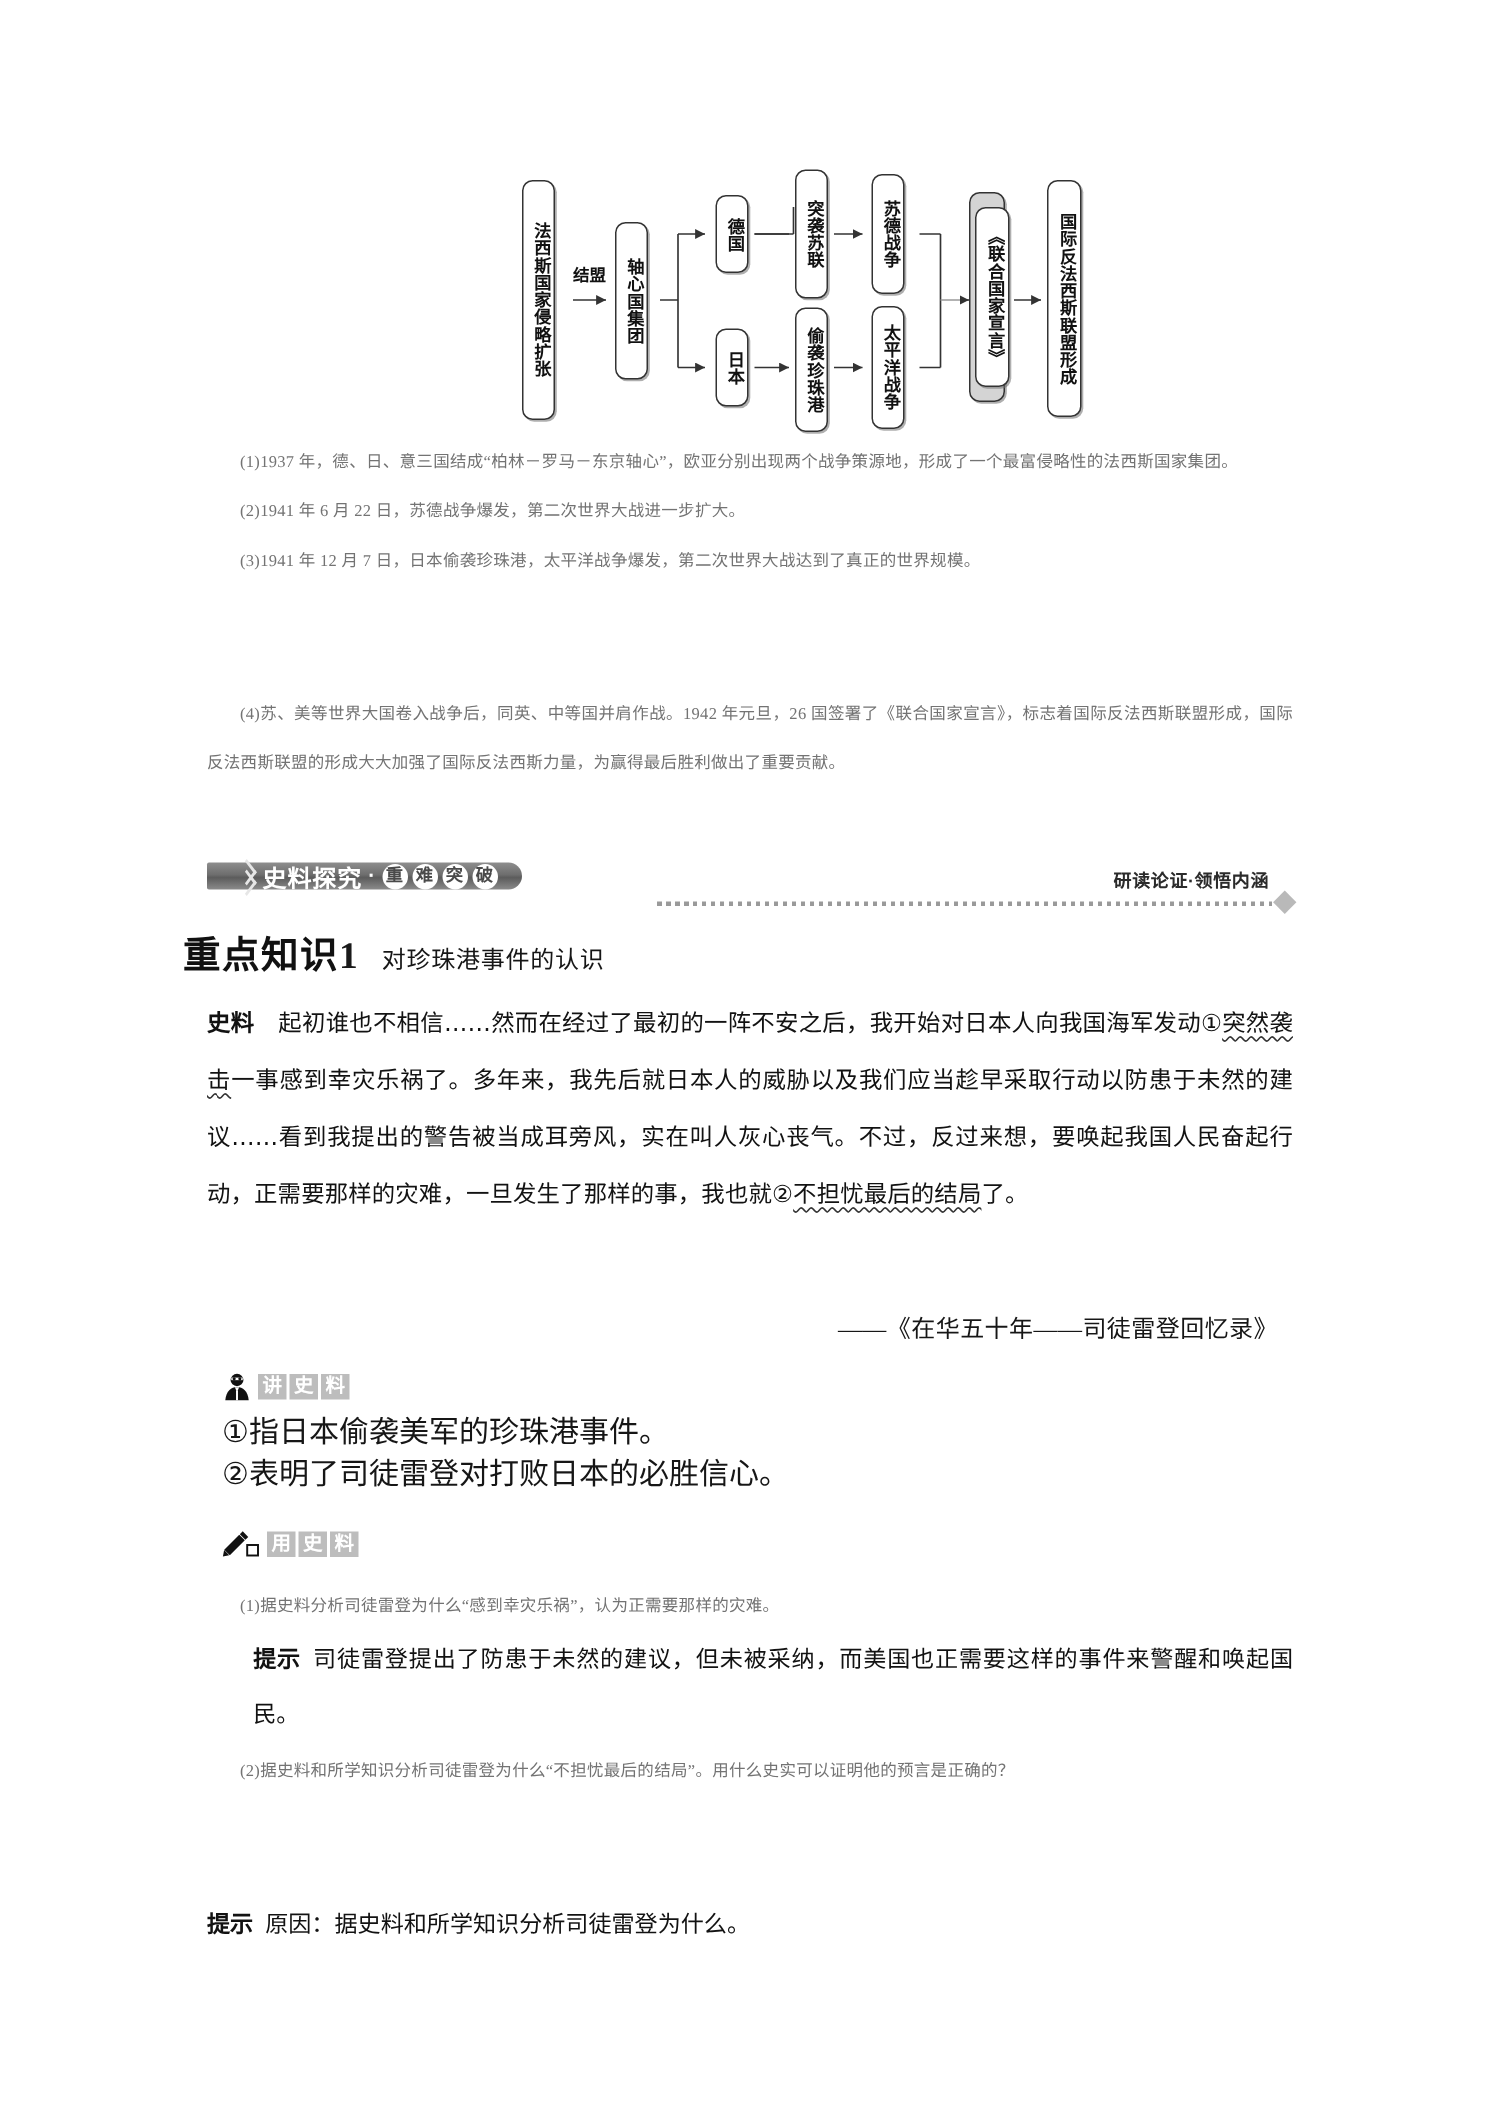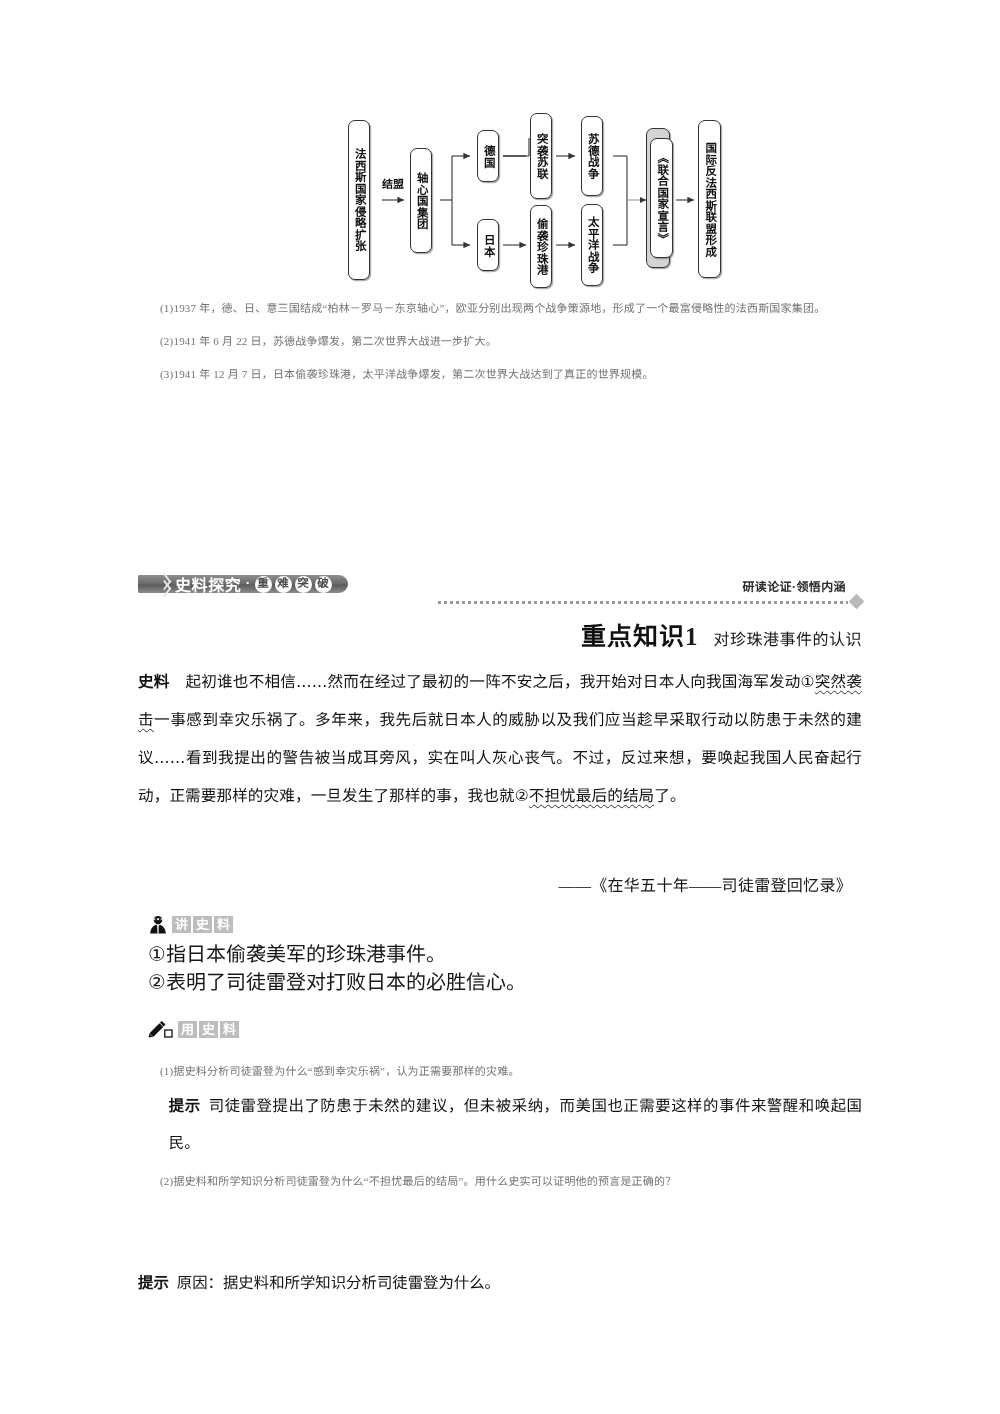--- a/index.html
+++ b/index.html
@@ -192,24 +192,24 @@
     right: 0px;
     top: 21px;
     width: 11px; height: 11px;
     background: #b9b9b9;
     transform: rotate(45deg);
   }
 
   
   .kp-head {
     position: absolute;
-    left: 138px;
+    left: 122px;
     top: 616px;
     width: 724px;
-    text-align: right;
+    text-align: left;
     white-space: nowrap;
   }
   .kp-main {
     font-family: "DejaVu Sans", "Liberation Sans", sans-serif;
     font-weight: 700;
     font-size: 25px;
     color: #111;
     letter-spacing: 1px;
   }
   .kp-num {
@@ -441,20 +441,23 @@
       <span class="vbox-text">国际反法西斯联盟形成</span>
     </div>
   </div>
 
   <div class="sec-a">
     <p class="songti p-indent" style="margin:0;">(1)1937 年，德、日、意三国结成“柏林－罗马－东京轴心”，欧亚分别出现两个战争策源地，形成了一个最富侵略性的法西斯国家集团。</p>
     <p class="songti p-indent" style="margin:0;">(2)1941 年 6 月 22 日，苏德战争爆发，第二次世界大战进一步扩大。</p>
     <p class="songti p-indent" style="margin:0;">(3)1941 年 12 月 7 日，日本偷袭珍珠港，太平洋战争爆发，第二次世界大战达到了真正的世界规模。</p>
   </div>
 
+  <div class="sec-b">
+    <p class="songti p-indent" style="margin:0;">(4)苏、美等世界大国卷入战争后，同英、中等国并肩作战。1942 年元旦，26 国签署了《联合国家宣言》，标志着国际反法西斯联盟形成，国际反法西斯联盟的形成大大加强了国际反法西斯力量，为赢得最后胜利做出了重要贡献。</p>
+  </div>
 
   <div class="banner-row">
     <div class="banner-dots"></div>
 
     <div class="banner-tab">
       <span class="chev"></span>
       <span class="banner-title">
         <span>史料探究</span>
         <span class="dotsep">·</span>
         <span class="circ">重</span>

